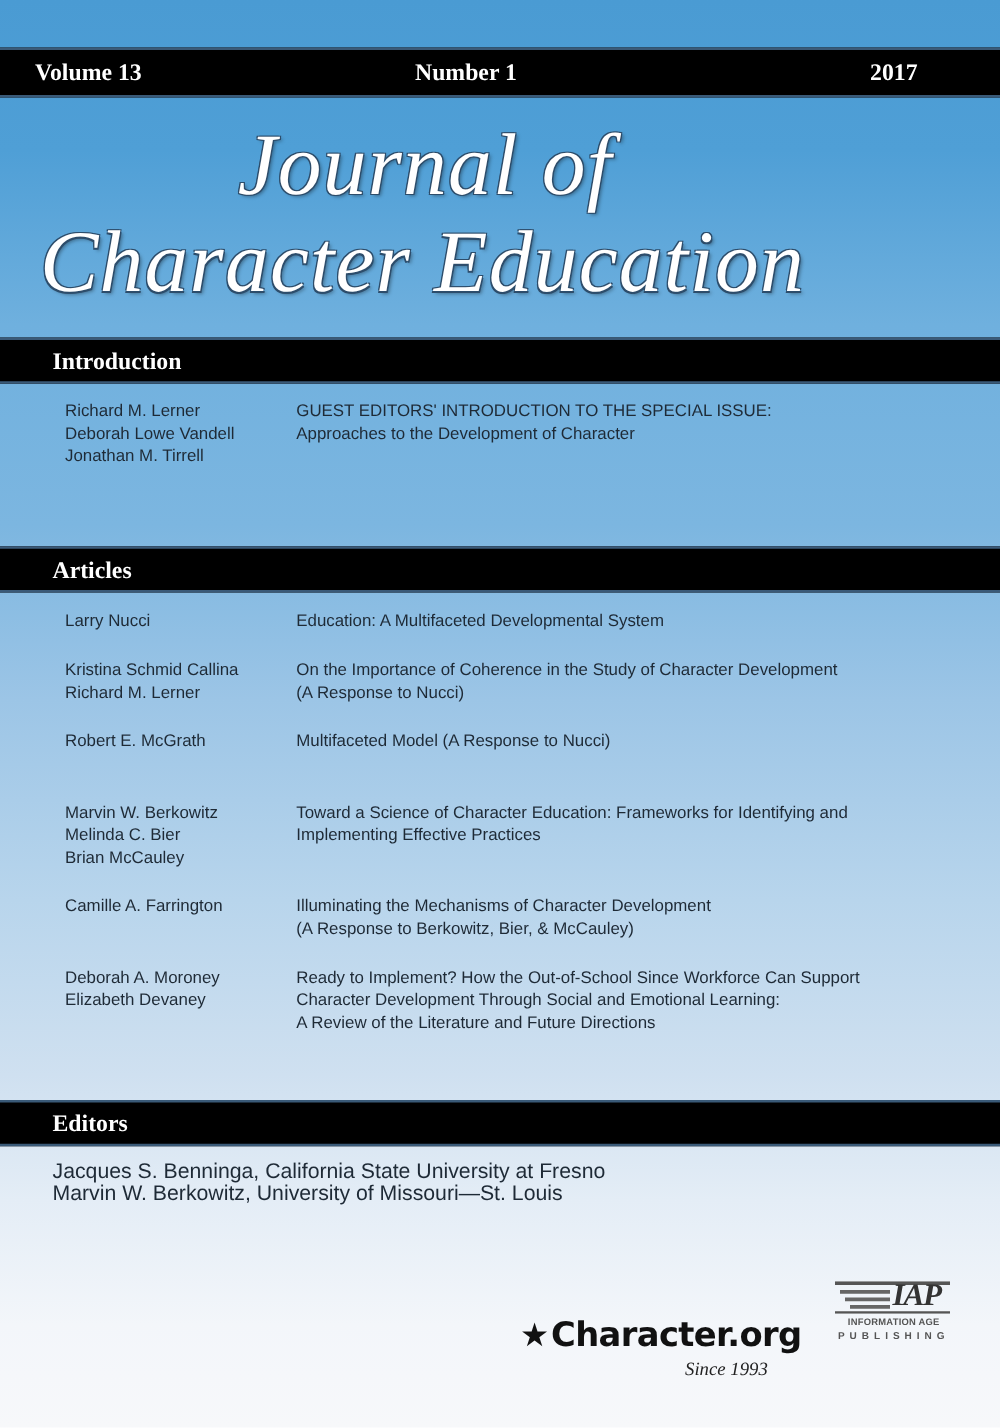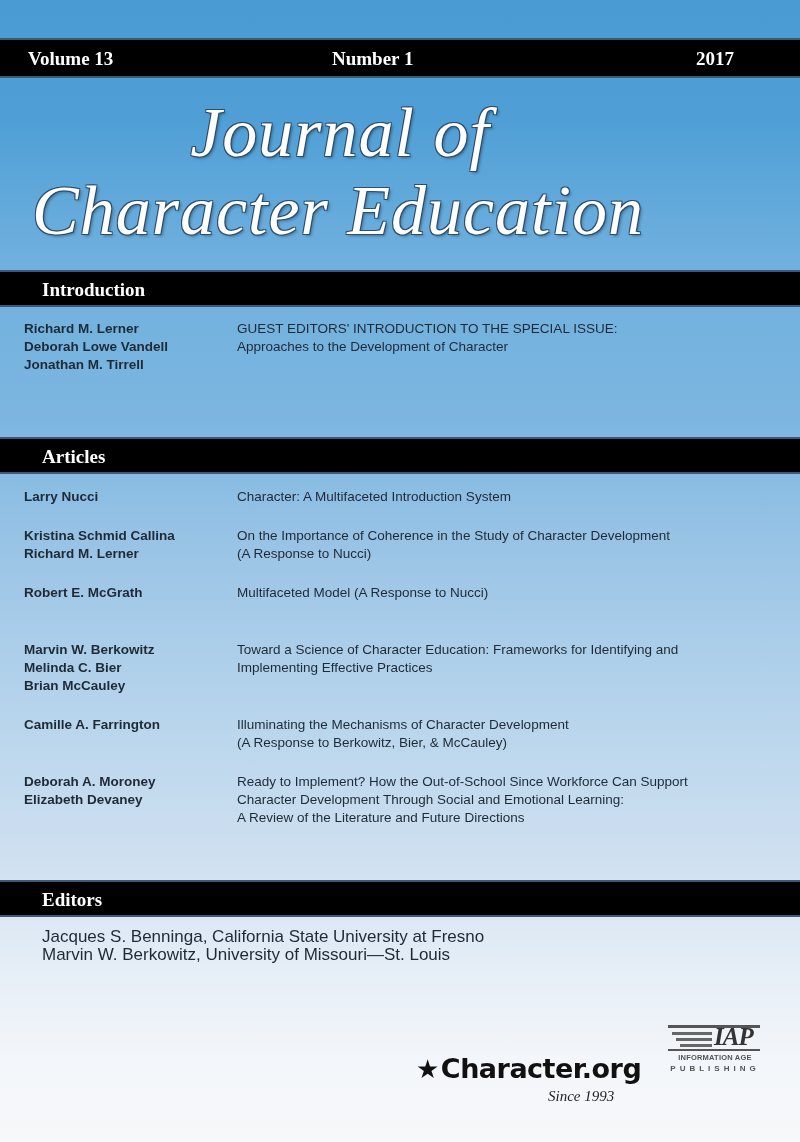--- a/index.html
+++ b/index.html
@@ -45,21 +45,21 @@
       letter-spacing: 1px;
     }
     .title1 { top: 98px; }
     .title2 { top: 176px; left: -2px; }
     .section-bar { height: 37px; }
     .section-bar span { position: absolute; left: 42px; top: 7px; font-size: 19px; }
     .intro-bar { top: 270px; }
     .articles-bar { top: 437px; }
     .editors-bar { top: 880px; }
     .entry { position: absolute; left: 0; width: 800px; font-size: 13.5px; line-height: 18px; color: #1e2a36; }
-    .authors { position: absolute; left: 24px; width: 185px; font-weight: bold; }
+    .authors { position: absolute; left: 52px; width: 185px; }
     .art-title { position: absolute; left: 237px; width: 540px; }
     .authors div, .art-title div { white-space: nowrap; }
     .editors { position: absolute; left: 42px; top: 928px; font-size: 17px; line-height: 18px; color: #1e2a36; }
     .logo-char {
       position: absolute; left: 416px; top: 1053px;
       font-family: "DejaVu Sans", sans-serif; font-weight: bold;
       font-size: 27px; color: #111; letter-spacing: -0.5px;
       display: flex; align-items: center;
     }
     .logo-char .star { font-size: 26px; margin-right: 2px; }
@@ -111,21 +111,21 @@
 
 <div class="bar section-bar articles-bar">
   <span>Articles</span>
 </div>
 
 <div class="entry" style="top:488px">
   <div class="authors">
     <div>Larry Nucci</div>
   </div>
   <div class="art-title">
-    <div>Character: A Multifaceted Introduction System</div>
+    <div>Education: A Multifaceted Developmental System</div>
   </div>
 </div>
 
 <div class="entry" style="top:527px">
   <div class="authors">
     <div>Kristina Schmid Callina</div>
     <div>Richard M. Lerner</div>
   </div>
   <div class="art-title">
     <div>On the Importance of Coherence in the Study of Character Development</div>

